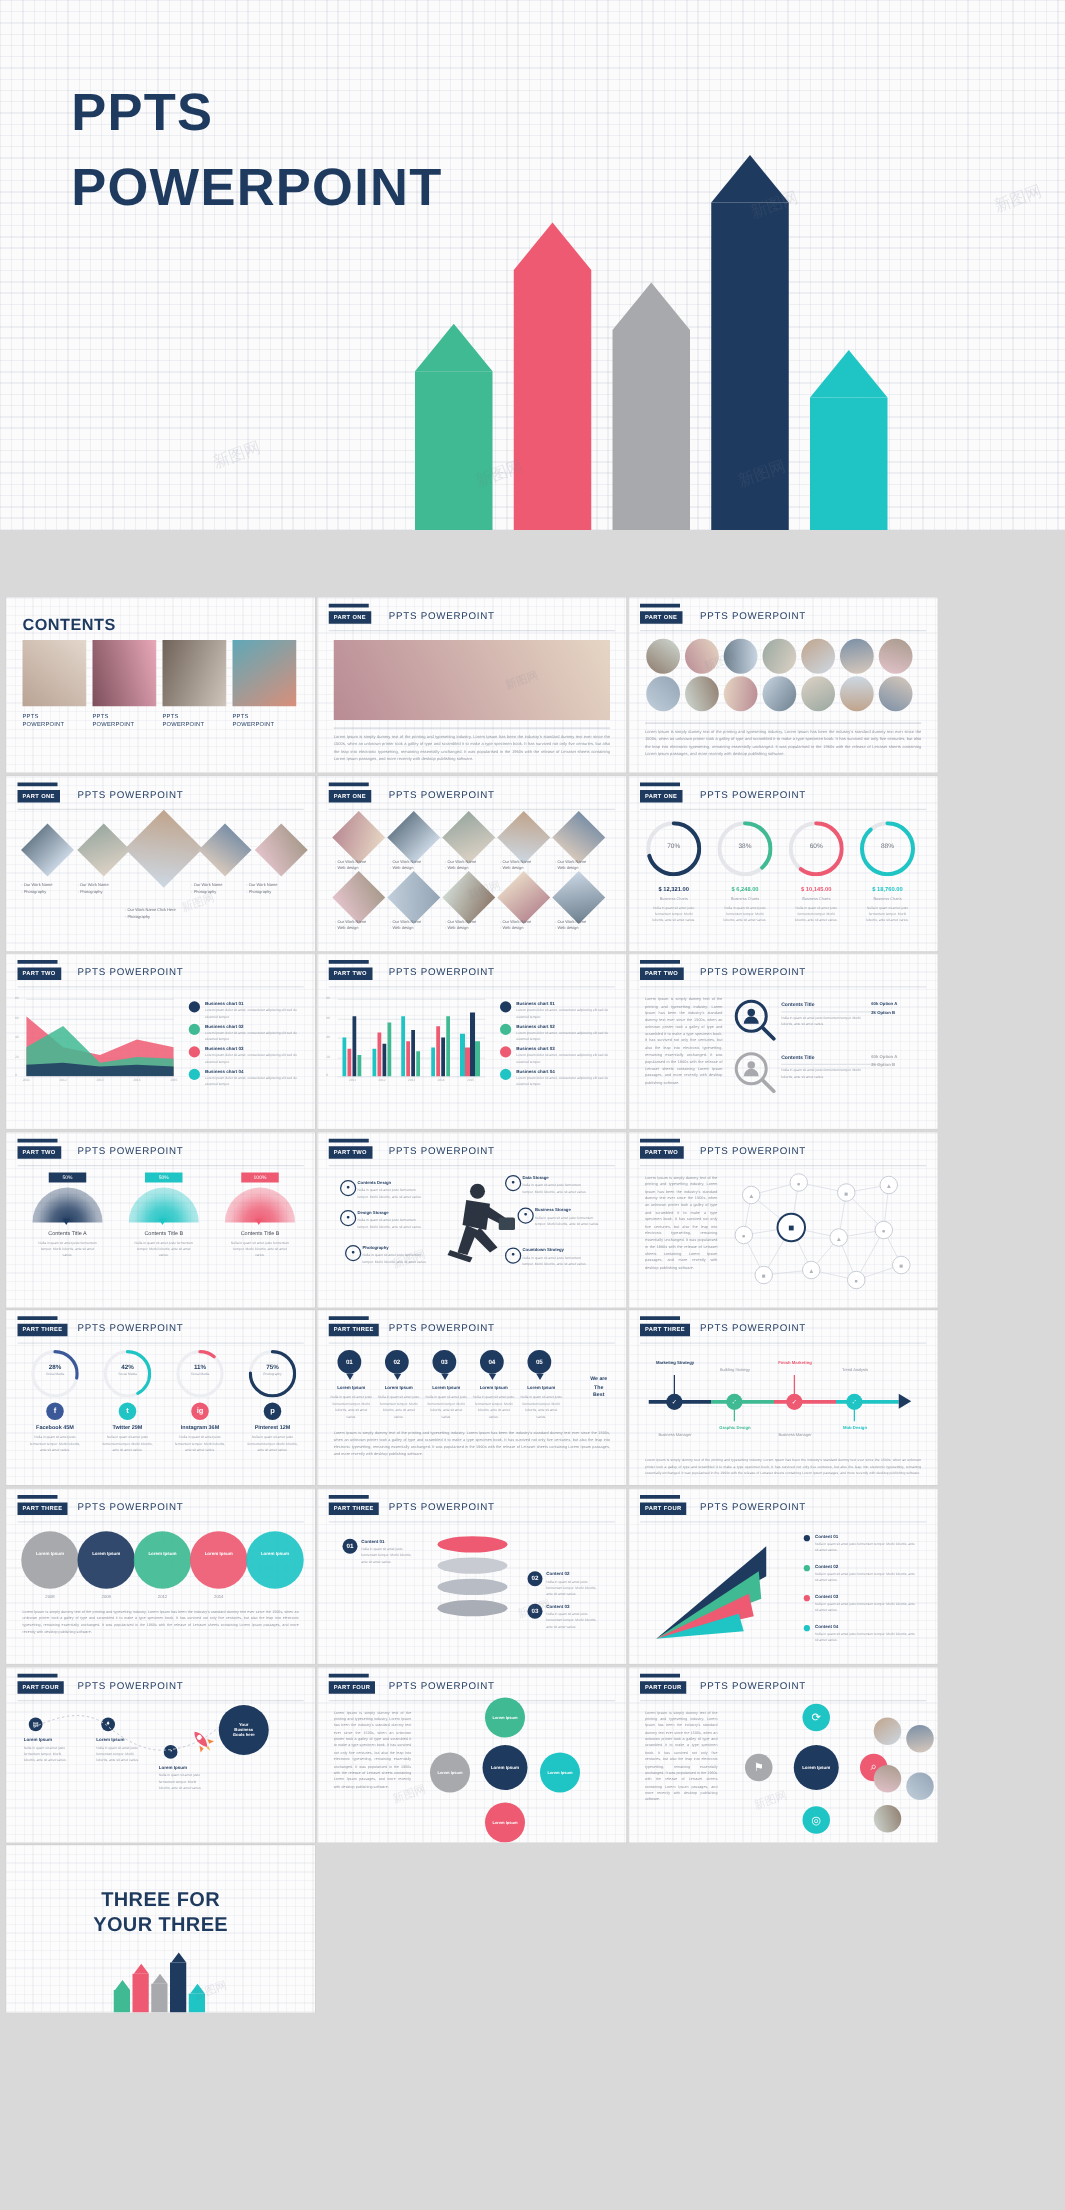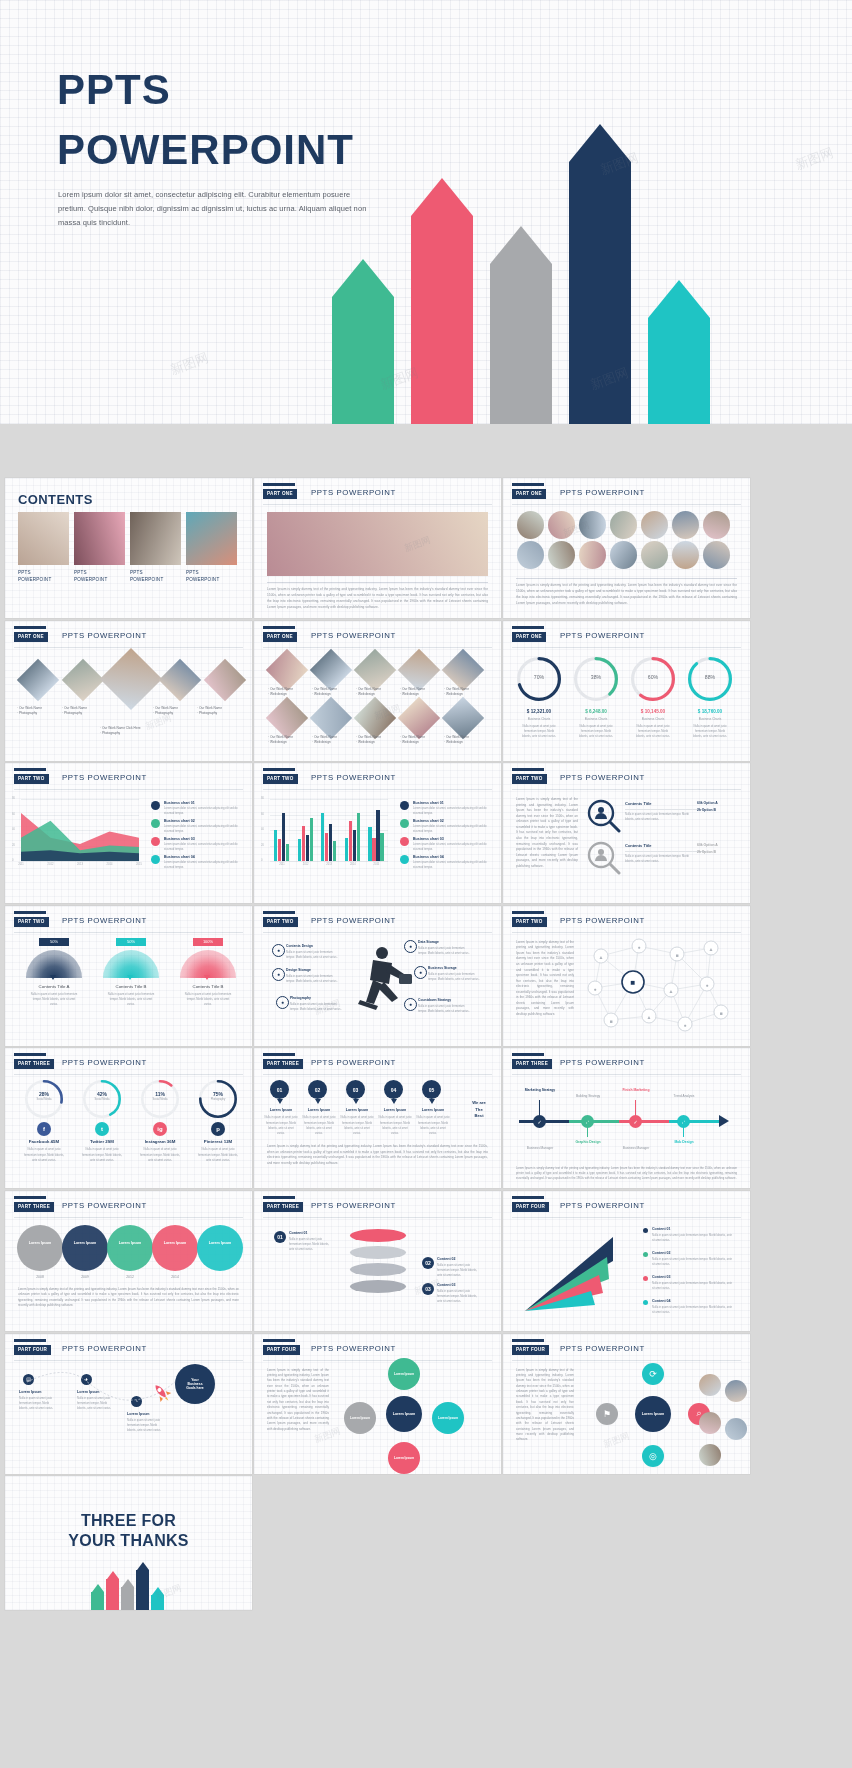--- a/index.html
+++ b/index.html
@@ -75,21 +75,20 @@
   .thanks1,.thanks2{font-size:16px;font-weight:bold;color:#1f3a5f;letter-spacing:.3px;text-align:center;}
   .num-badge{border-radius:50%;color:#fff;font-size:5px;font-weight:bold;display:flex;align-items:center;justify-content:center;}
   .chip{color:#fff;font-size:4px;text-align:center;line-height:8px;}
 </style>
 </head>
 <body>
 
 <section id="hero">
   <div class="title1">PPTS</div>
   <div class="title2">POWERPOINT</div>
-  <div class="sub">Lorem ipsum dolor sit amet, consectetur adipiscing elit. Curabitur elementum posuere pretium. Quisque nibh dolor, dignissim ac dignissim ut, luctus ac urna. Aliquam aliquet non massa quis tincidunt.</div>
   <div id="hero-arrows">
       <div class="arrow" style="left: 332px; width: 62px; height: 165px;">
         <div class="head" style="border-left: 31px solid transparent; border-right: 31px solid transparent; border-bottom: 38.44px solid rgb(63, 186, 146);"></div>
         <div class="body" style="height: 126.56px; background: rgb(63, 186, 146);"></div>
       </div>
       <div class="arrow" style="left: 411px; width: 62px; height: 246px;">
         <div class="head" style="border-left: 31px solid transparent; border-right: 31px solid transparent; border-bottom: 38.44px solid rgb(238, 90, 114);"></div>
         <div class="body" style="height: 207.56px; background: rgb(238, 90, 114);"></div>
       </div>
       <div class="arrow" style="left: 490px; width: 62px; height: 198px;">
@@ -832,21 +831,21 @@
       <div style="position: absolute; left: 196px; top: 40px; width: 22px; height: 22px; background: linear-gradient(143deg, rgb(192, 164, 140), rgb(205, 216, 227)); border-radius: 50%; overflow: hidden;"></div>
       <div style="position: absolute; left: 222px; top: 46px; width: 22px; height: 22px; background: linear-gradient(170deg, rgb(122, 143, 166), rgb(216, 201, 188)); border-radius: 50%; overflow: hidden;"></div>
       <div style="position: absolute; left: 196px; top: 78px; width: 22px; height: 22px; background: linear-gradient(197deg, rgb(168, 154, 140), rgb(227, 195, 203)); border-radius: 50%; overflow: hidden;"></div>
       <div style="position: absolute; left: 222px; top: 84px; width: 22px; height: 22px; background: linear-gradient(224deg, rgb(147, 164, 181), rgb(194, 207, 219)); border-radius: 50%; overflow: hidden;"></div>
       <div style="position: absolute; left: 196px; top: 110px; width: 22px; height: 22px; background: linear-gradient(251deg, rgb(142, 123, 109), rgb(207, 217, 210)); border-radius: 50%; overflow: hidden;"></div>
       <div class="wm" style="left: 100px; top: 100px; font-size: 9px; transform: rotate(-20deg);">新图网</div>
     </div>
     <div class="slide" style="left: 5px; top: 1052.2px; width: 247px; height: 134px;">
       <div class="bg"></div>
       <div class="thanks1" style="position: absolute; left: 0px; top: 36px; width: 247px;">THREE FOR</div>
-      <div class="thanks2" style="position: absolute; left: 0px; top: 56px; width: 247px;">YOUR THANKS</div>
+      <div class="thanks2" style="position: absolute; left: 0px; top: 56px; width: 247px;">YOUR THREE</div>
       <div style="position: absolute; left: 86px; bottom: 0px; width: 80px; height: 48px; display: flex; align-items: flex-end; gap: 2px;">
         <div style="width: 13px; height: 26.4px;">
           <div style="width: 0px; height: 0px; margin: 0px auto; border-left: 6.5px solid transparent; border-right: 6.5px solid transparent; border-bottom: 8.06px solid rgb(63, 186, 146);"></div>
           <div style="height: 18.34px; background: rgb(63, 186, 146);"></div>
         </div>
         <div style="width: 13px; height: 39.36px;">
           <div style="width: 0px; height: 0px; margin: 0px auto; border-left: 6.5px solid transparent; border-right: 6.5px solid transparent; border-bottom: 8.06px solid rgb(238, 90, 114);"></div>
           <div style="height: 31.3px; background: rgb(238, 90, 114);"></div>
         </div>
         <div style="width: 13px; height: 31.68px;">

